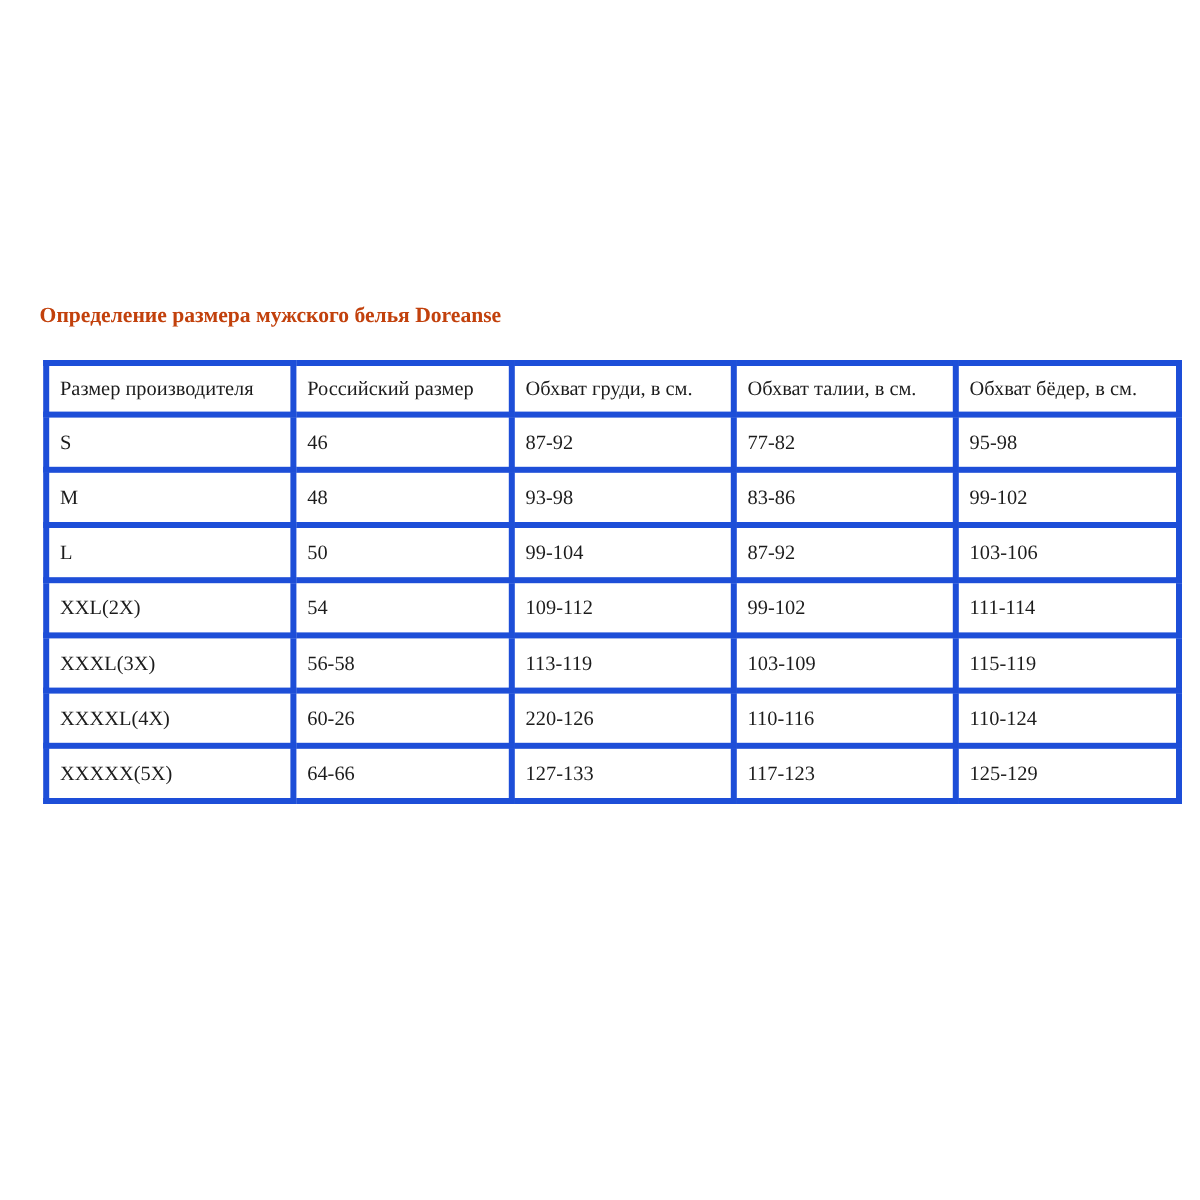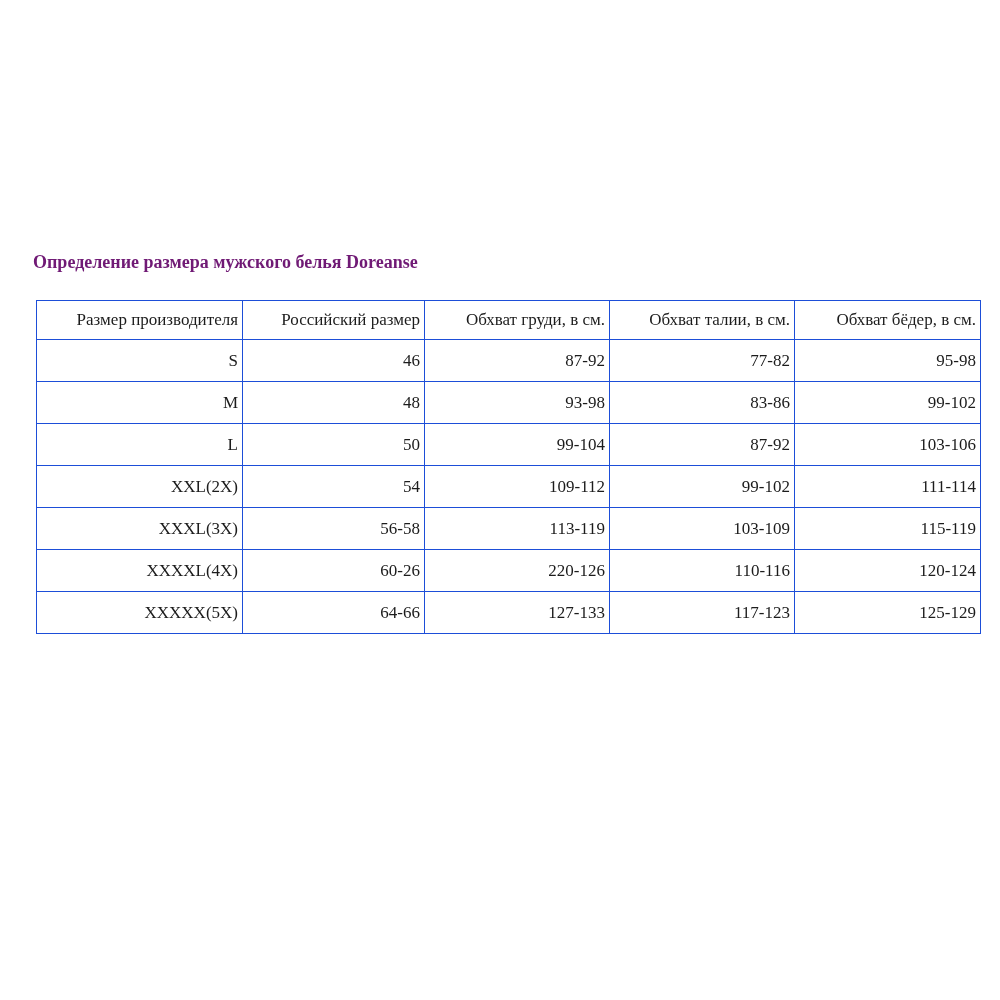--- a/index.html
+++ b/index.html
@@ -17,36 +17,36 @@
     overflow: hidden;
   }
   .page-title {
     position: absolute;
     left: 33px;
     top: 252px;
     margin: 0;
     font-size: 18px;
     font-weight: bold;
     white-space: nowrap;
-    color: #701a75;
+    color: #c2410c;
   }
   table.size-table {
     position: absolute;
     left: 36px;
     top: 300px;
     width: 944px;
     border-collapse: collapse;
     table-layout: fixed;
     font-size: 17px;
     color: #1c1c1c;
   }
   table.size-table th,
   table.size-table td {
-    border: 1px solid #1d4ed8;
-    text-align: right;
+    border: 5px solid #1d4ed8;
+    text-align: left;
     font-weight: normal;
     vertical-align: middle;
     padding: 0 4px 0 9px;
     white-space: nowrap;
     overflow: hidden;
   }
   table.size-table th {
     height: 38px;
   }
   table.size-table td {
@@ -115,21 +115,21 @@
           <td>56-58</td>
           <td>113-119</td>
           <td>103-109</td>
           <td>115-119</td>
         </tr>
         <tr>
           <td>XXXXL(4X)</td>
           <td>60-26</td>
           <td>220-126</td>
           <td>110-116</td>
-          <td>120-124</td>
+          <td>110-124</td>
         </tr>
         <tr>
           <td>XXXXX(5X)</td>
           <td>64-66</td>
           <td>127-133</td>
           <td>117-123</td>
           <td>125-129</td>
         </tr>
       </tbody>
   </table>

